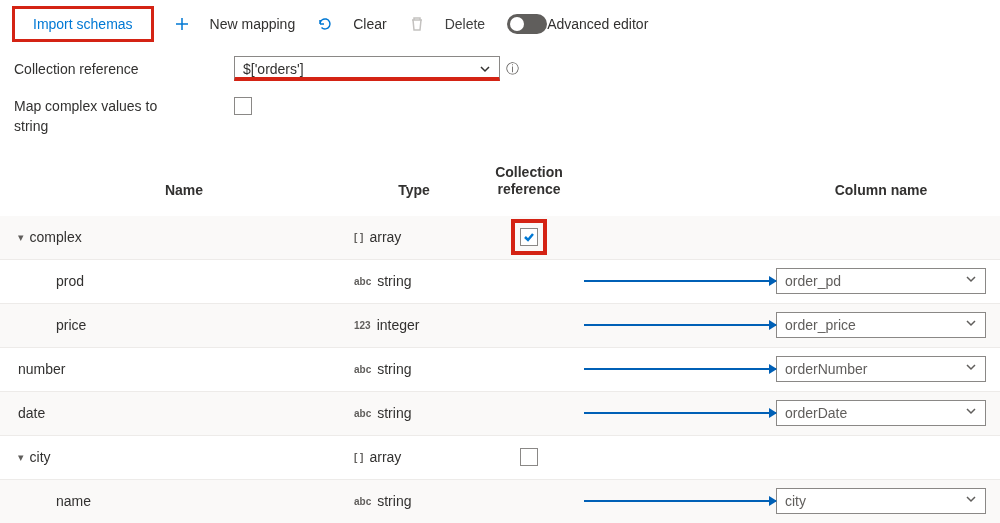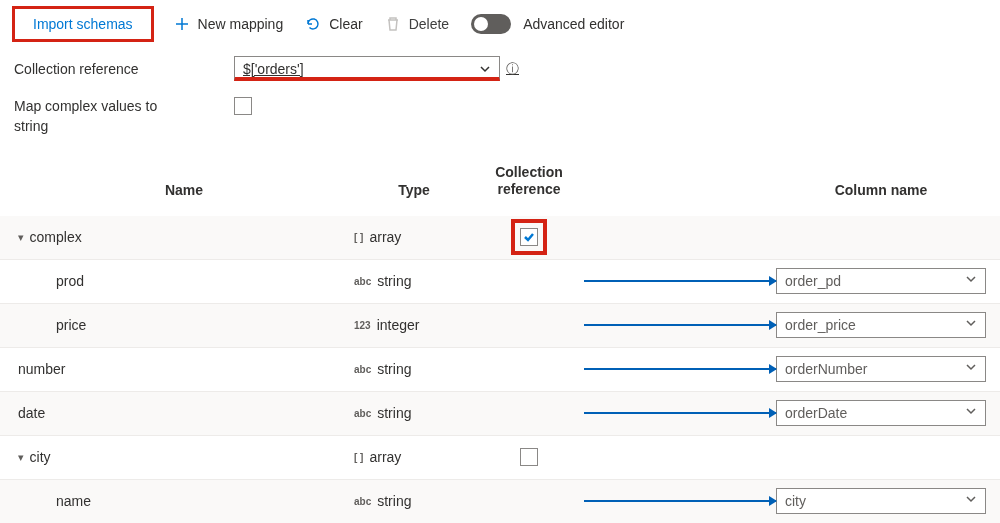--- a/index.html
+++ b/index.html
@@ -24,29 +24,29 @@
     background:#fff;
     padding:7px 18px;
     font-size:14px;
     cursor:pointer;
     outline:3px solid #d42314;
     outline-offset:-1px;
   }
   .tool-link{
     display:flex;
     align-items:center;
-    gap:8px;
+    gap:20px;
     color:#323130;
     cursor:pointer;
   }
   .tool-link.disabled{ color:#404040; cursor:default; }
   .adv-toggle{
     display:flex;
     align-items:center;
-    gap:12px;
+    gap:0;
   }
   .toggle{
     width:40px;height:20px;border-radius:10px;background:#605e5c;
     position:relative;
   }
   .toggle-thumb{
     width:14px;height:14px;border-radius:50%;background:#fff;
     position:absolute;top:3px;left:3px;
   }
   .row-form{
@@ -162,21 +162,21 @@
   <div class="adv-toggle">
     <div class="toggle">
       <div class="toggle-thumb"></div>
     </div>
     <span>Advanced editor</span>
   </div>
 </div>
 
 <div class="row-form">
   <div class="label">Collection reference</div>
-  <div style="display:flex;align-items:center;text-decoration:underline;">
+  <div style="display:flex;align-items:center;">
     <div class="dropdown dd-underline">
       <span>$['orders']</span>
       <svg width="12" height="12" viewBox="0 0 12 12">
           <path d="M2 4l4 4 4-4" fill="none" stroke="#323130" stroke-width="1.5"></path>
         </svg>
     </div>
     <span class="info-icon">ⓘ</span>
   </div>
 </div>
 

